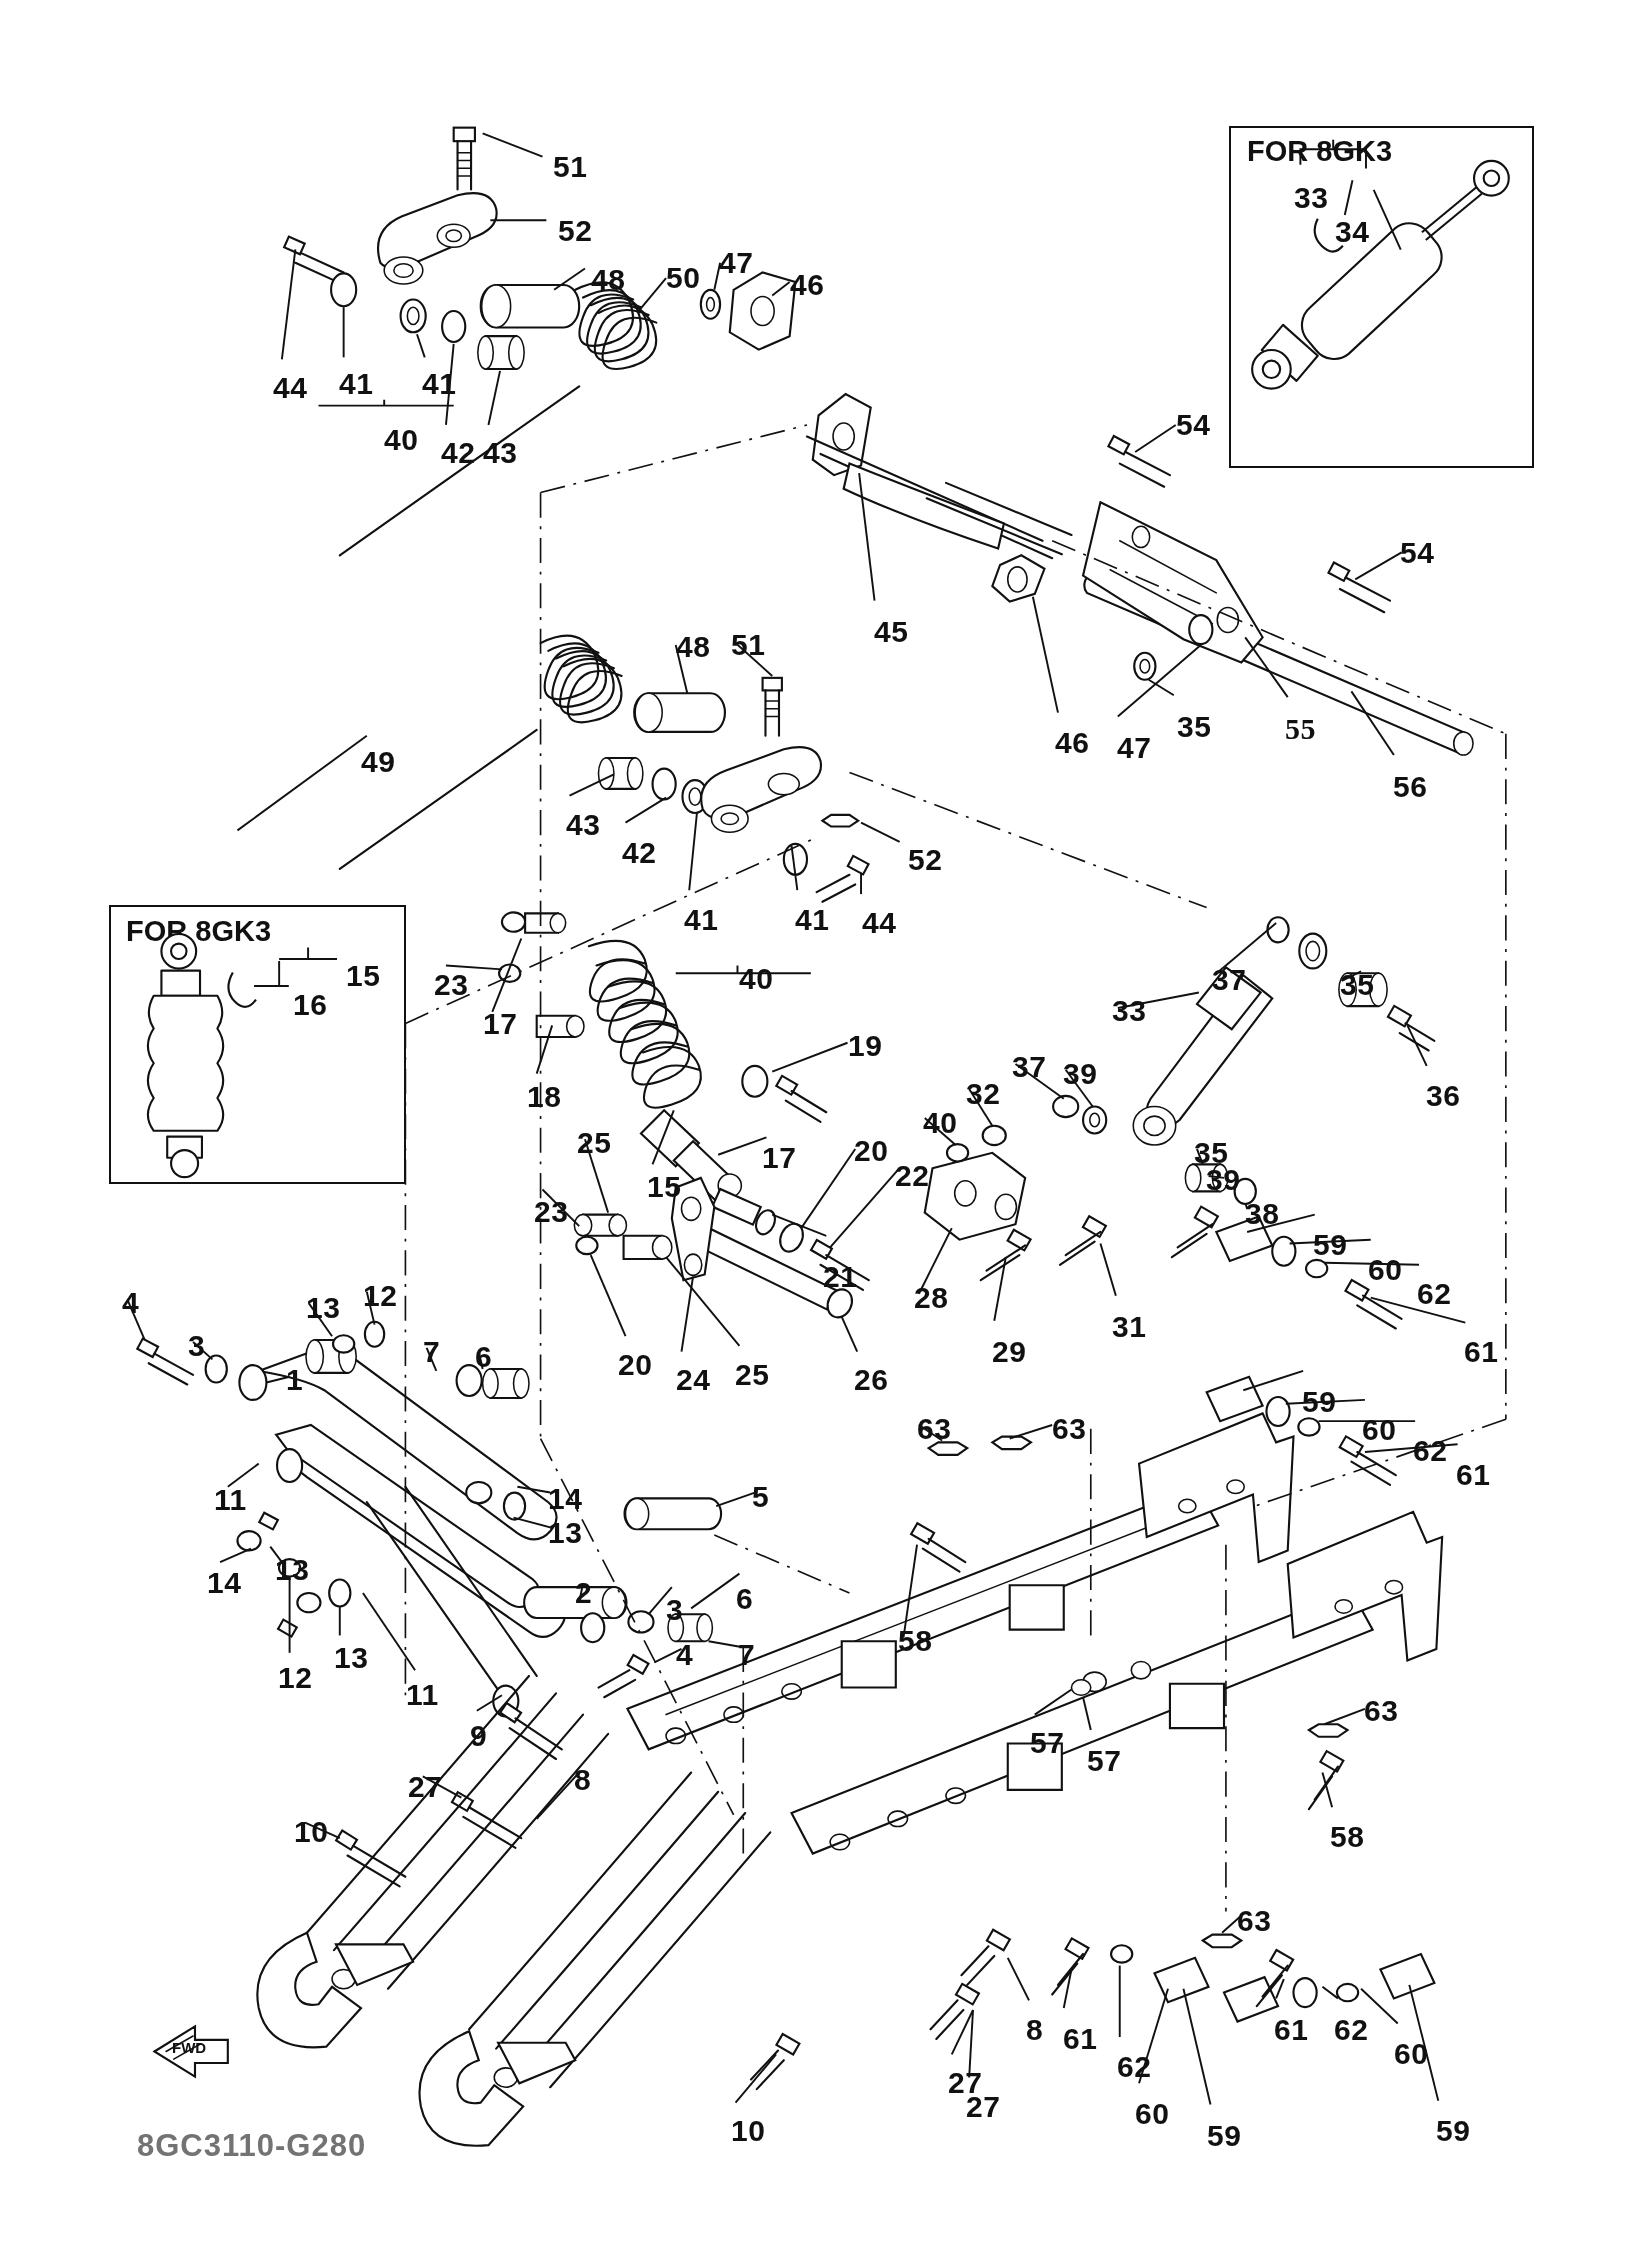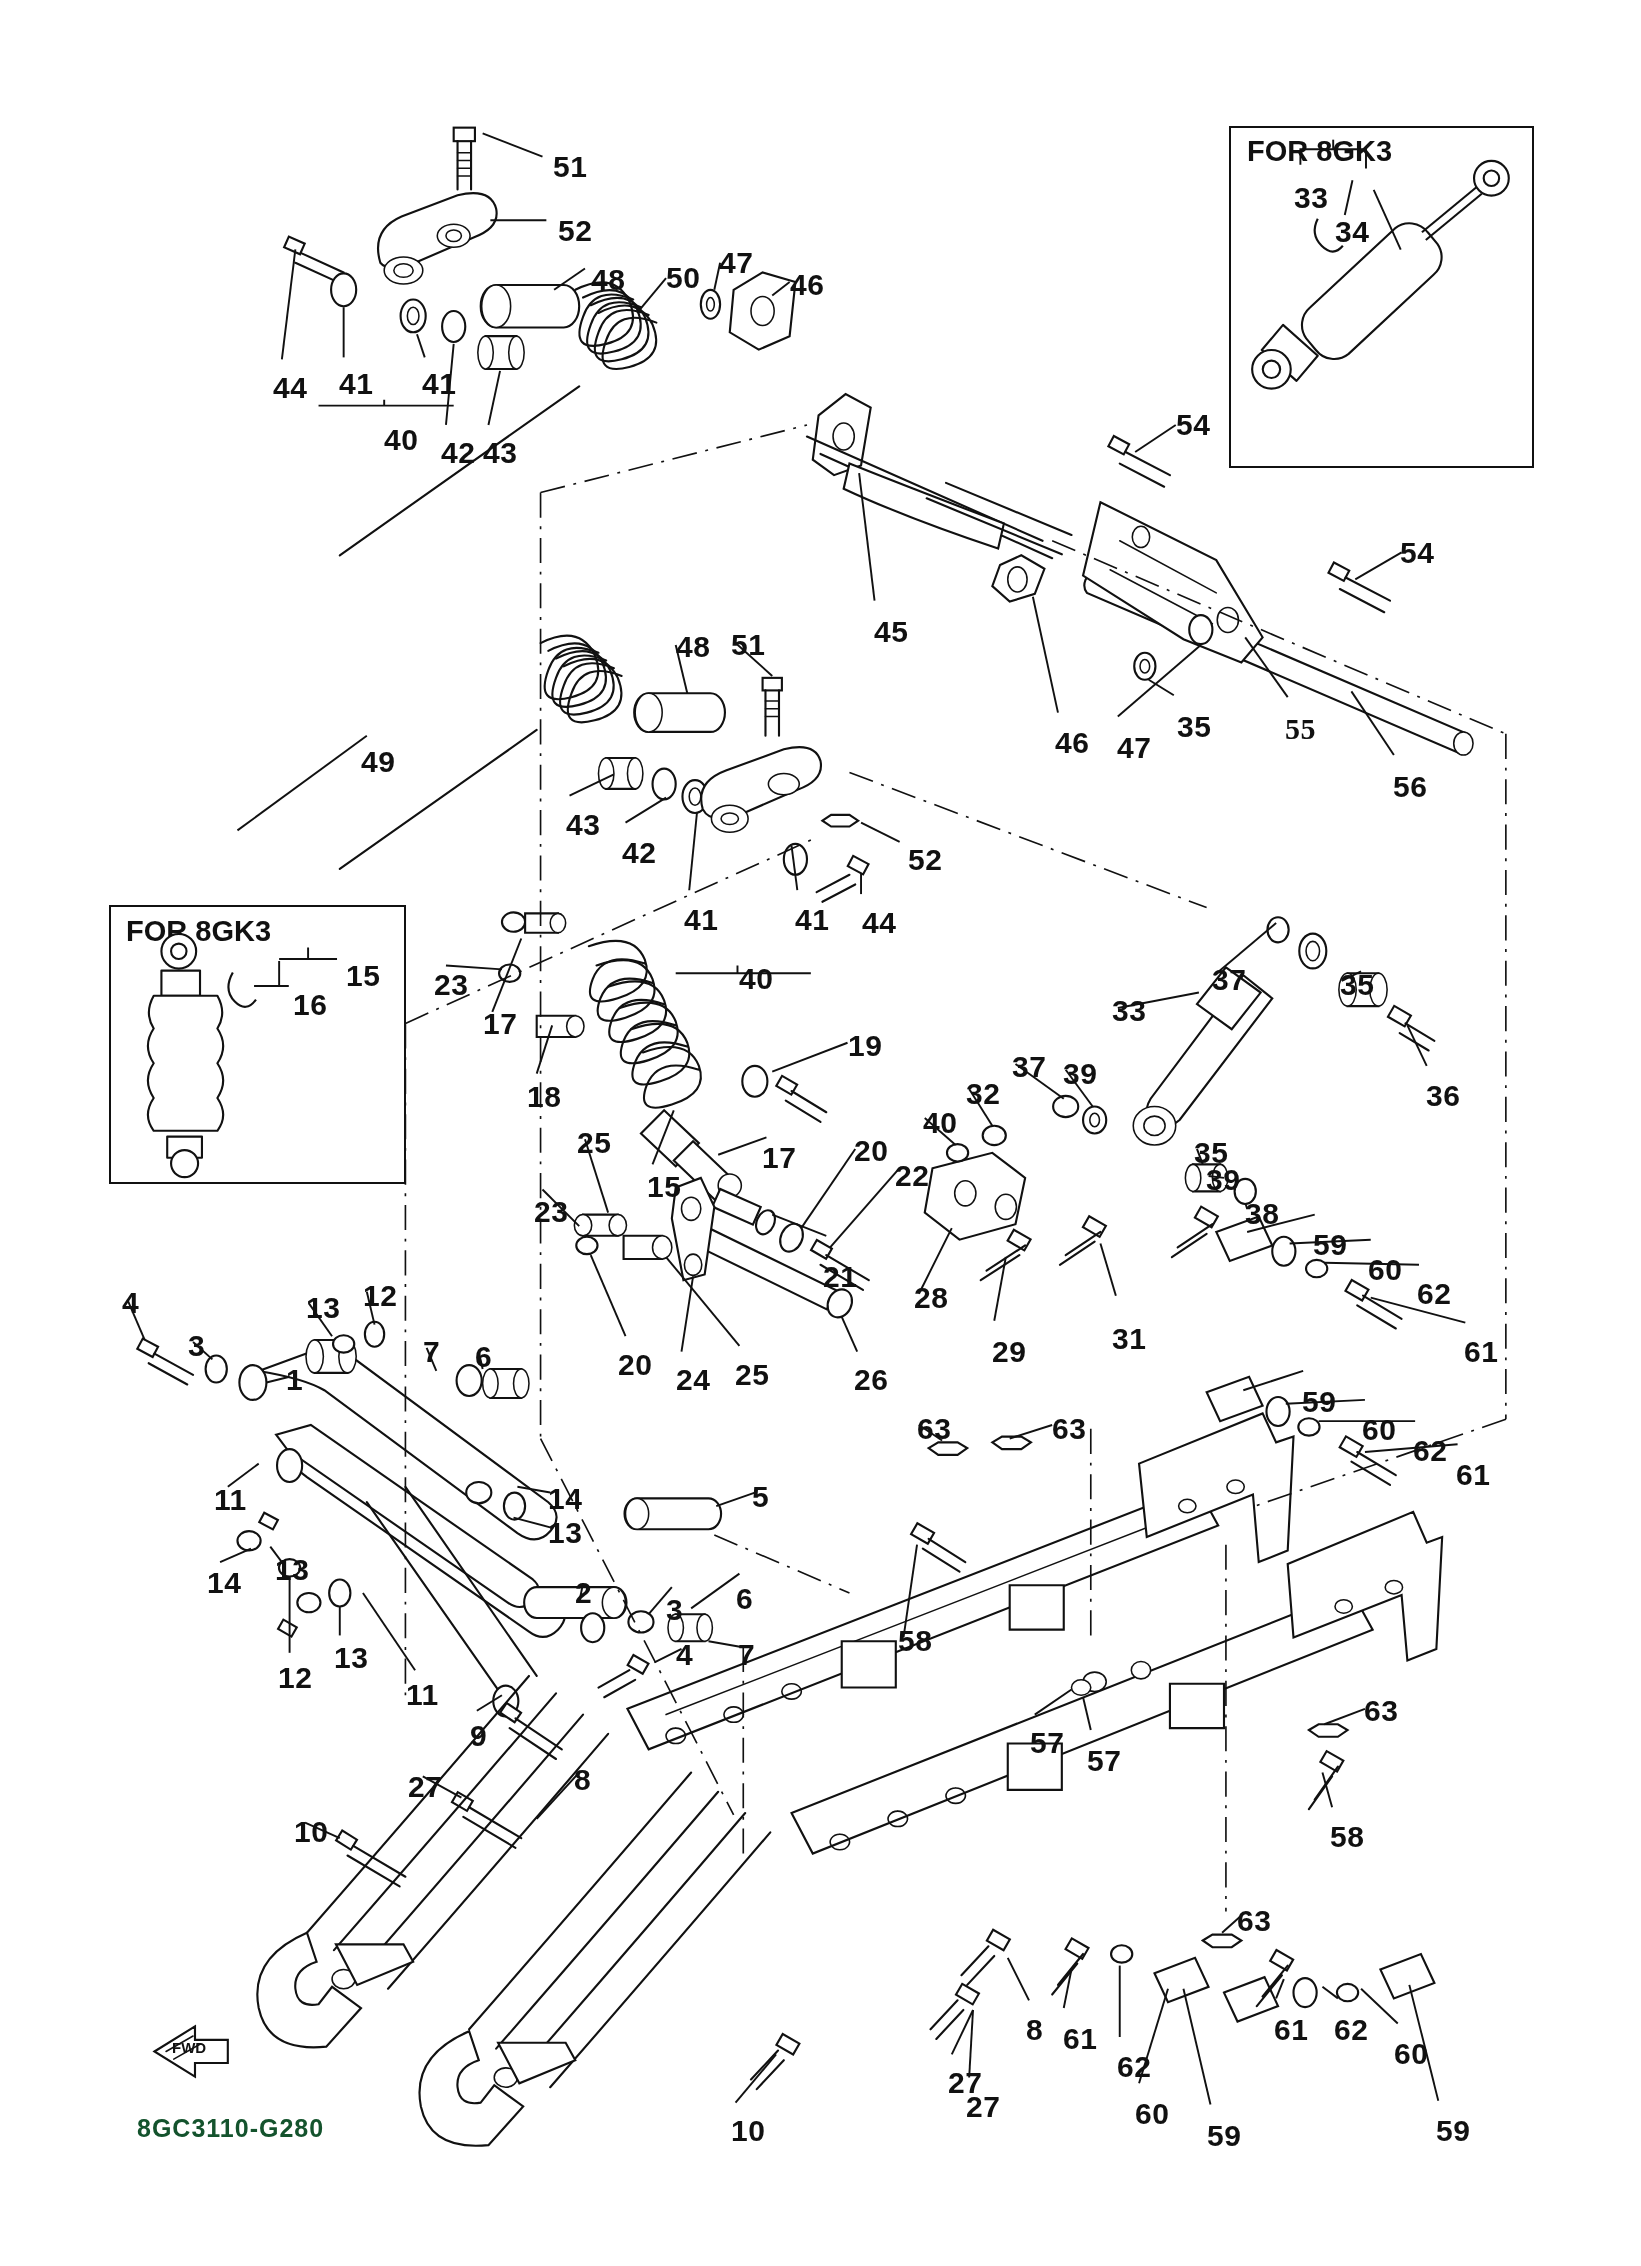--- a/index.html
+++ b/index.html
@@ -1,21 +1,21 @@
 <!DOCTYPE html>
 <html><head>
 <meta charset="utf-8">
 <style>
   html,body{margin:0;padding:0;background:#ffffff;}
   body{font-family:"Liberation Sans", sans-serif;}
   #page{position:relative;width:1641px;height:2266px;background:#fff;overflow:hidden;}
   #art{position:absolute;left:0;top:0;width:1641px;height:2266px;}
   .callout{position:absolute;font-family:"Liberation Sans", sans-serif;font-size:30px;font-weight:700;color:#111;white-space:nowrap;letter-spacing:0.5px;}
   .boxlabel{position:absolute;font-family:"Liberation Sans", sans-serif;font-size:29px;font-weight:700;color:#111;white-space:nowrap;}
-  .partcode{position:absolute;font-family:"Liberation Sans", sans-serif;font-size:25px;font-weight:700;color:#14532d;letter-spacing:1px;}
+  .partcode{position:absolute;font-family:"Liberation Sans", sans-serif;font-size:31px;font-weight:700;color:#737373;letter-spacing:1px;margin-top:14px;}
   .fwdlabel{position:absolute;font-family:"Liberation Sans", sans-serif;font-size:15px;font-weight:700;color:#111;}
   .inset{position:absolute;border:2.9px solid #111;background:transparent;}
 </style>
 </head>
 <body>
 
 <div id="page">
 
   <svg id="art" viewBox="0 0 1700 2347" xmlns="http://www.w3.org/2000/svg">
     <defs>
@@ -584,21 +584,21 @@
       <div class="callout" style="left: 1063px; top: 1057px;">39</div>
       <div class="callout" style="left: 1112px; top: 994px;">33</div>
       <div class="callout" style="left: 1212px; top: 963px;">37</div>
       <div class="callout" style="left: 1340px; top: 968px;">35</div>
       <div class="callout" style="left: 1426px; top: 1079px;">36</div>
       <div class="callout" style="left: 1194px; top: 1136px;">35</div>
       <div class="callout" style="left: 1206px; top: 1163px;">39</div>
       <div class="callout" style="left: 1245px; top: 1197px;">38</div>
       <div class="callout" style="left: 914px; top: 1281px;">28</div>
       <div class="callout" style="left: 992px; top: 1335px;">29</div>
-      <div class="callout" style="left: 1112px; top: 1310px; margin-top: 12px;">31</div>
+      <div class="callout" style="left: 1112px; top: 1310px;">31</div>
       <div class="callout" style="left: 1313px; top: 1228px;">59</div>
       <div class="callout" style="left: 1368px; top: 1253px;">60</div>
       <div class="callout" style="left: 1417px; top: 1277px;">62</div>
       <div class="callout" style="left: 1464px; top: 1335px;">61</div>
       <div class="callout" style="left: 1302px; top: 1385px;">59</div>
       <div class="callout" style="left: 1362px; top: 1413px;">60</div>
       <div class="callout" style="left: 1413px; top: 1434px;">62</div>
       <div class="callout" style="left: 1456px; top: 1458px;">61</div>
       <div class="callout" style="left: 122px; top: 1286px;">4</div>
       <div class="callout" style="left: 188px; top: 1329px;">3</div>

